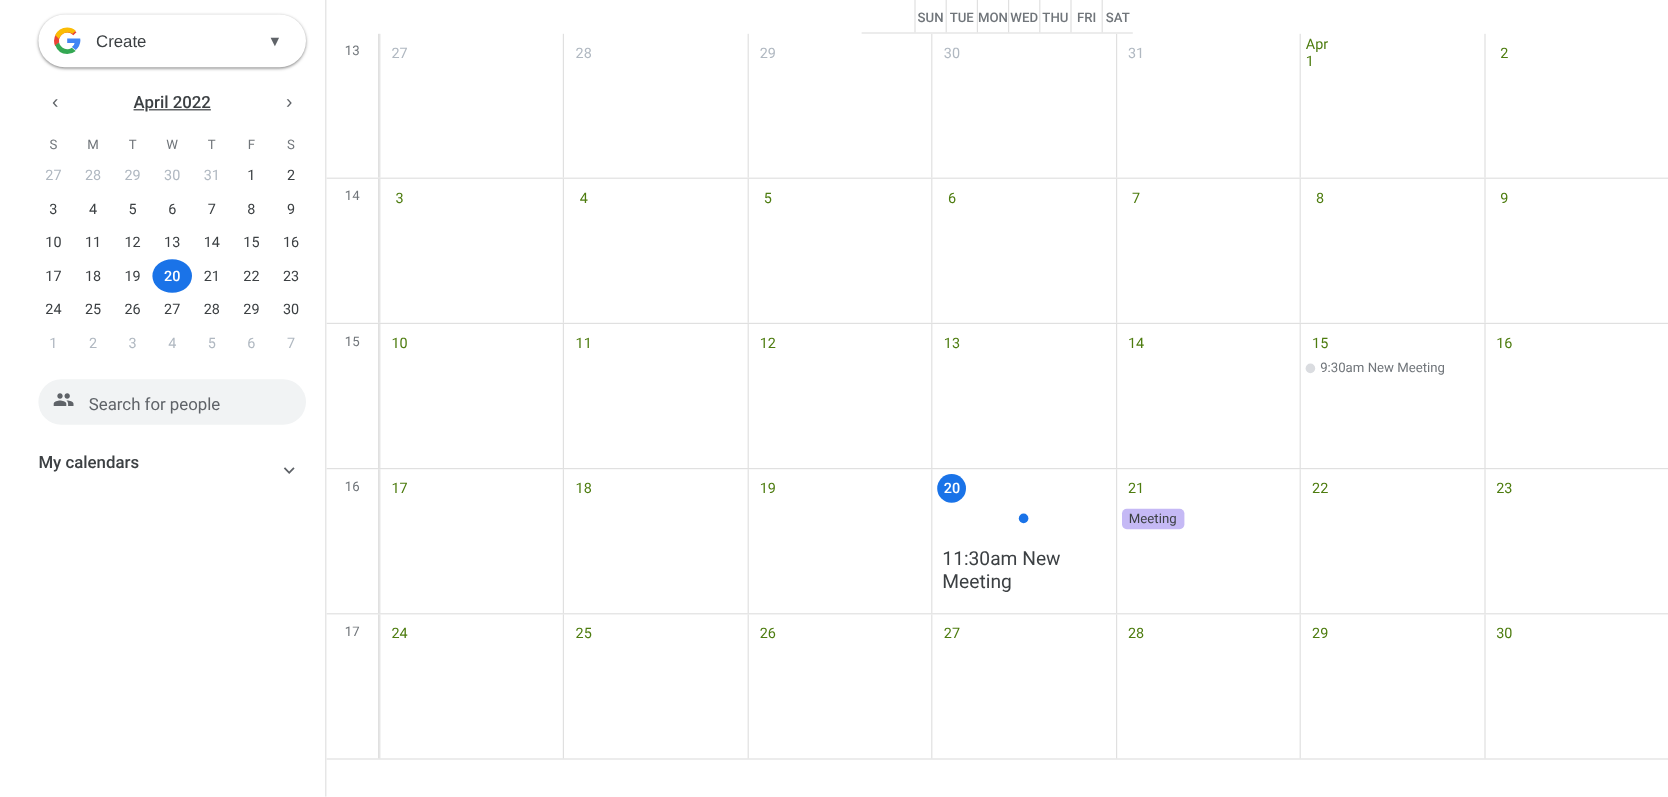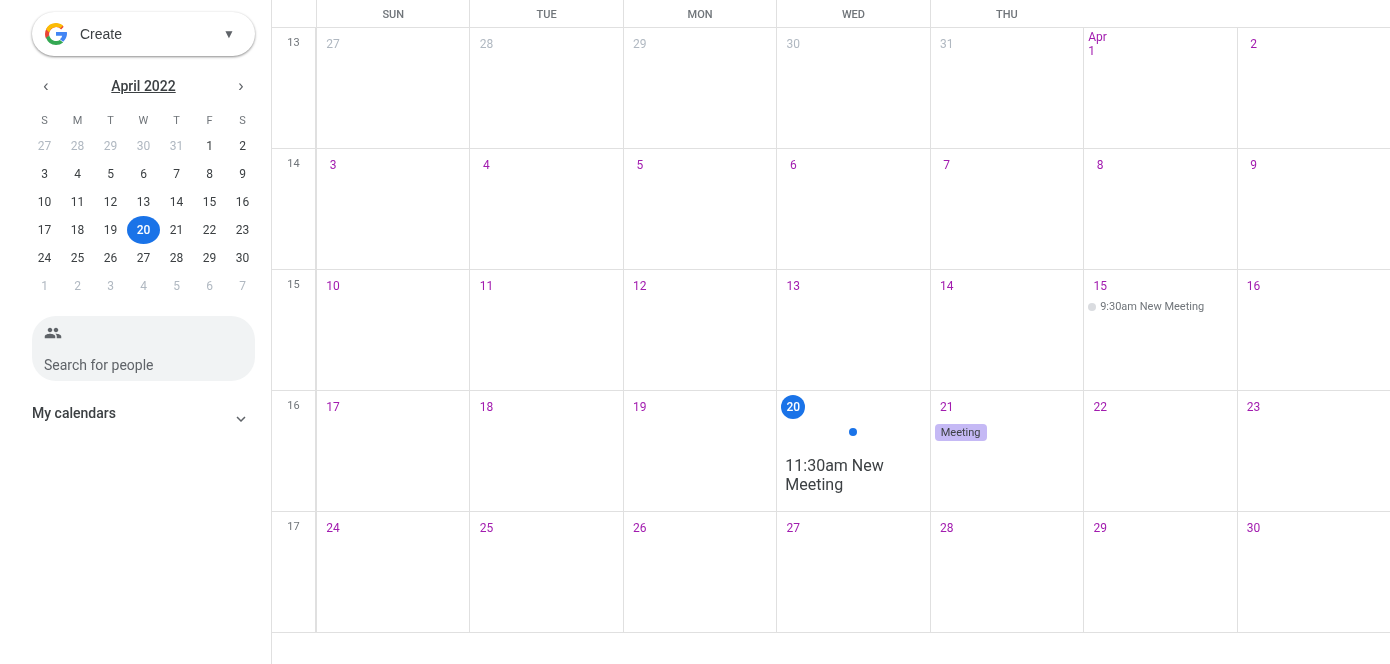--- a/index.html
+++ b/index.html
@@ -95,31 +95,30 @@
     .mini-cal-grid td.today {
       background: #1a73e8;
       color: #fff;
       border-radius: 50%;
       font-weight: 500;
     }
 
     
     .search-people {
       display: flex;
-      align-items: flex-start;
+      align-items: flex-end;
       gap: 12px;
       margin: 0 16px 16px 16px;
       padding: 8px 12px;
       border: none;
       border-radius: 24px;
       background: #f1f3f4;
       cursor: text;
       font-size: 14px;
       color: #3c4043;
-      flex-direction: column;
     }
 
     
     .cal-section {
       padding: 0 16px;
       margin-bottom: 8px;
     }
     .cal-section-header {
       display: flex;
       justify-content: space-between;
@@ -151,20 +150,21 @@
       align-items: center;
       justify-content: center;
     }
 
     
     #main {
       flex: 1;
       display: flex;
       flex-direction: column;
       overflow: hidden;
+      align-items: center;
     }
 
     
     .cal-day-headers {
       display: grid;
       grid-template-columns: 44px repeat(7, 1fr);
       border-bottom: 1px solid #e0e0e0;
       background: #fff;
       position: sticky;
       top: 0;
@@ -202,21 +202,21 @@
       border-right: 1px solid #e0e0e0;
     }
     .cal-day-cell {
       border-left: 1px solid #e0e0e0;
       padding: 4px;
       min-height: 120px;
       position: relative;
     }
     .day-number {
       font-size: 12px;
-      color: #a21caf;
+      color: #4d7c0f;
       width: 24px;
       height: 24px;
       display: flex;
       align-items: center;
       justify-content: center;
       border-radius: 50%;
       cursor: pointer;
       margin-bottom: 2px;
     }
     .day-number.today {
@@ -383,20 +383,22 @@
 
 <div id="main">
 
   <div class="cal-day-headers">
     <div class="cal-week-num-header"></div>
     <div class="cal-day-header">SUN</div>
     <div class="cal-day-header">TUE</div>
     <div class="cal-day-header">MON</div>
     <div class="cal-day-header">WED</div>
     <div class="cal-day-header">THU</div>
+    <div class="cal-day-header">FRI</div>
+    <div class="cal-day-header">SAT</div>
   </div>
 
   <div class="cal-body">
 
     <div class="cal-week-row">
       <div class="week-num-cell">13</div>
       <div class="cal-day-cell">
           <div class="day-number other-month">27</div>
         </div>
       <div class="cal-day-cell">

